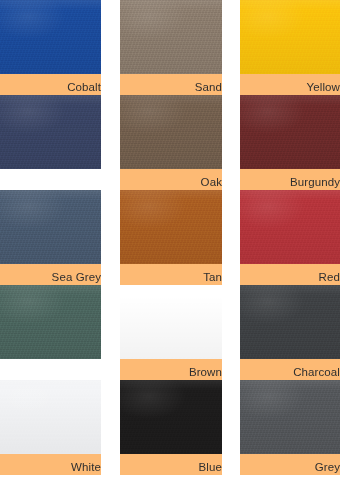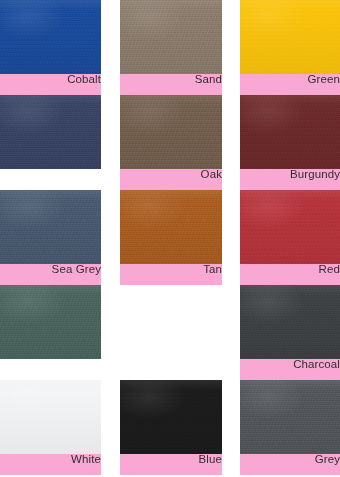--- a/index.html
+++ b/index.html
@@ -67,23 +67,23 @@
     position: absolute;
     inset: 0;
     background:
       radial-gradient(ellipse 60% 50% at 28% 22%, rgba(255,255,255,0.085), rgba(255,255,255,0) 62%),
       linear-gradient(180deg, rgba(255,255,255,0.07) 0%, rgba(255,255,255,0) 14%, rgba(0,0,0,0.05) 100%);
     pointer-events: none;
   }
   .label-band {
     flex: 1;
     display: flex;
-    align-items: flex-start;
+    align-items: flex-end;
     justify-content: flex-end;
-    background: #f9a8d4;
+    background: #fdba74;
     padding-left: 48px;
   }
   .label {
     font-size: 11.5px;
     color: #2f2f2f;
     line-height: 1;
     letter-spacing: 0.1px;
     padding-bottom: 2px;
     white-space: nowrap;
   }
@@ -103,21 +103,21 @@
   <div class="cell col2">
     <div class="swatch" style="background-color: rgb(141, 126, 111);"></div>
     <div class="label-band">
       <span class="label">Sand</span>
     </div>
   </div>
 
   <div class="cell col3">
     <div class="swatch" style="background-color: rgb(250, 196, 12);"></div>
     <div class="label-band">
-      <span class="label">Green</span>
+      <span class="label">Yellow</span>
     </div>
   </div>
 
   <div class="cell col1">
     <div class="swatch" style="background-color: rgb(58, 69, 102);"></div>
   </div>
 
   <div class="cell col2">
     <div class="swatch" style="background-color: rgb(117, 97, 79);"></div>
     <div class="label-band">
@@ -150,20 +150,26 @@
     <div class="swatch" style="background-color: rgb(183, 53, 60);"></div>
     <div class="label-band">
       <span class="label">Red</span>
     </div>
   </div>
 
   <div class="cell col1">
     <div class="swatch" style="background-color: rgb(76, 103, 96);"></div>
   </div>
 
+  <div class="cell col2">
+    <div class="swatch"></div>
+    <div class="label-band">
+      <span class="label">Brown</span>
+    </div>
+  </div>
 
   <div class="cell col3">
     <div class="swatch" style="background-color: rgb(63, 66, 69);"></div>
     <div class="label-band">
       <span class="label">Charcoal</span>
     </div>
   </div>
 
   <div class="cell col1">
     <div class="swatch" style="background-color: rgb(244, 245, 247);"></div>

